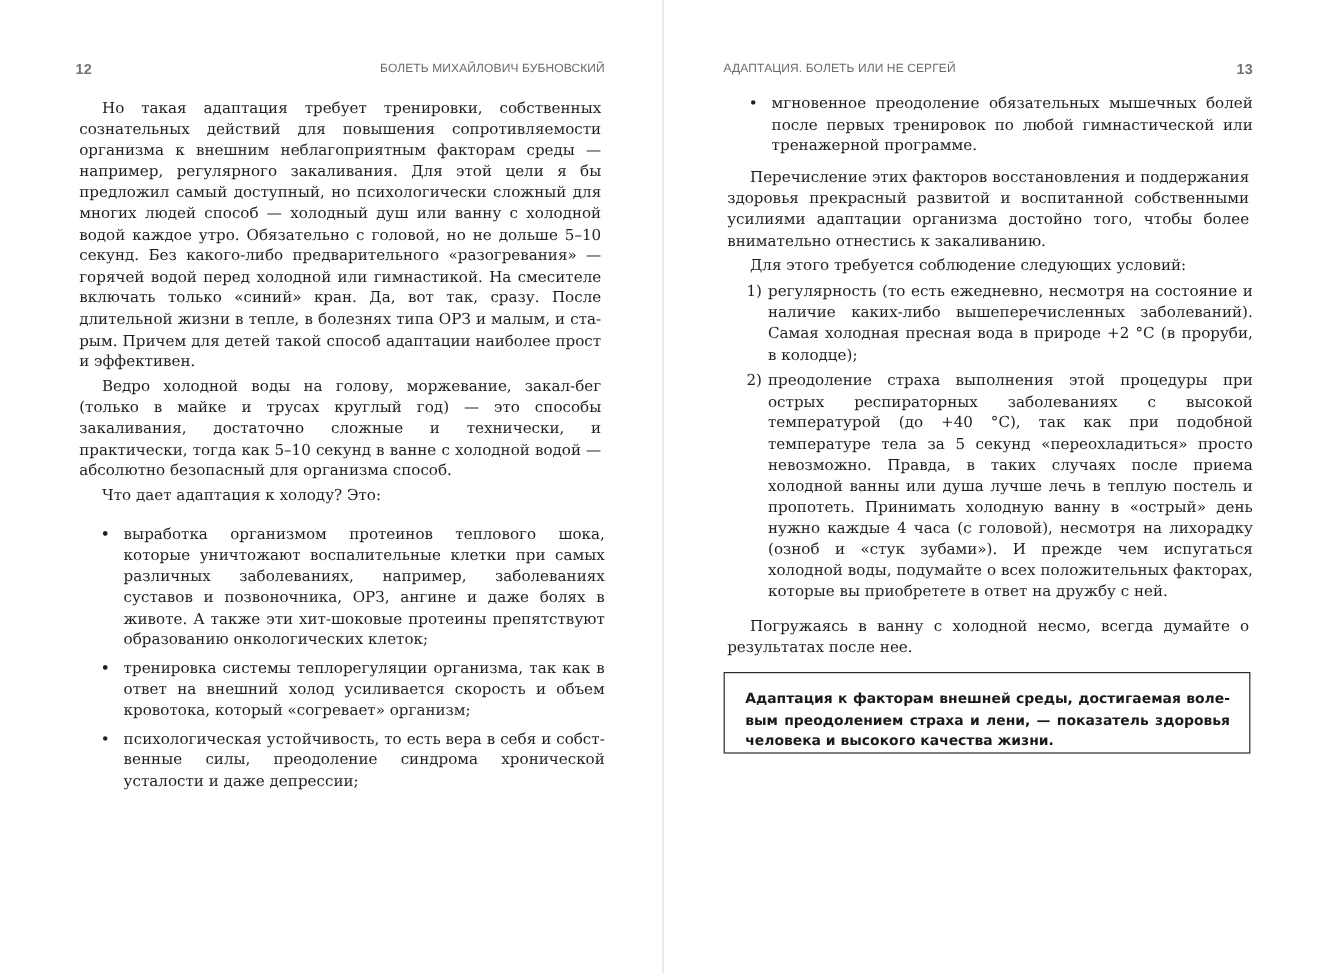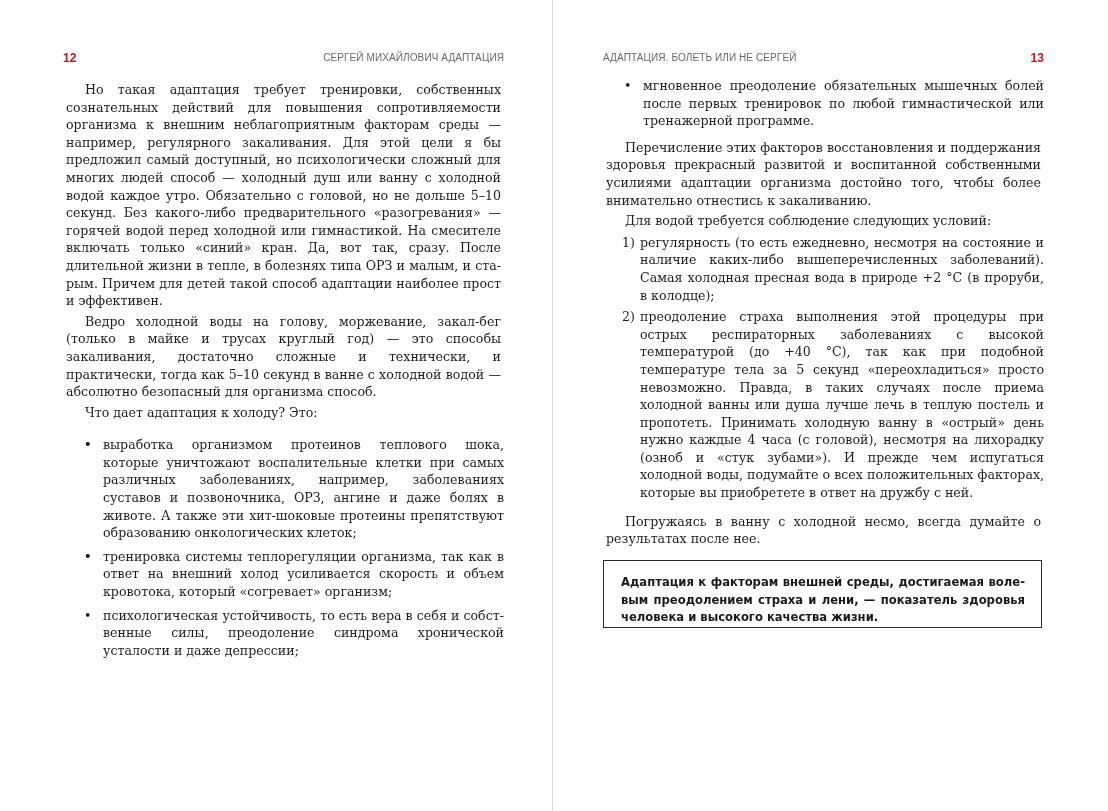--- a/index.html
+++ b/index.html
@@ -42,21 +42,21 @@
       font-family: "Liberation Sans", sans-serif;
       font-size: 10px;
       letter-spacing: 0.1px;
       color: #6a6a6a;
     }
     .running-head .folio {
       position: absolute;
       top: -1px;
       font-size: 12px;
       font-weight: bold;
-      color: #b91c1c;
+      color: #737373;
     }
     .page.left .running-head .folio { left: 0; }
     .page.left .running-head .title { position: absolute; right: 0; top: 0; }
     .page.right .running-head .folio { right: 0; }
     .page.right .running-head .title { position: absolute; left: 0; top: 0; }
 
     .body-text {
       position: absolute;
       left: 0; right: 0;
       font-family: "DejaVu Serif", "Liberation Serif", serif;
@@ -121,21 +121,21 @@
 </head>
 <body>
 
 <div class="spread">
 
   <div class="gutter"></div>
 
   <div class="page left">
     <div class="running-head">
       <span class="folio">12</span>
-      <span class="title">СЕРГЕЙ МИХАЙЛОВИЧ АДАПТАЦИЯ</span>
+      <span class="title">БОЛЕТЬ МИХАЙЛОВИЧ БУБНОВСКИЙ</span>
     </div>
 
     <div class="body-text">
       <p class="indent">Но такая адаптация требует тренировки, собственных сознатель­ных действий для повышения сопротивляемости организма к внеш­ним неблагоприятным факторам среды — например, регулярного закаливания. Для этой цели я бы предложил самый доступный, но психологически сложный для многих людей способ — холодный душ или ванну с холодной водой каждое утро. Обязательно с голо­вой, но не дольше 5–10 секунд. Без какого-либо предварительного «разогревания» — горячей водой перед холодной или гимнастикой. На смесителе включать только «синий» кран. Да, вот так, сразу. По­сле длительной жизни в тепле, в болезнях типа ОРЗ и малым, и ста­рым. Причем для детей такой способ адаптации наиболее прост и эффективен.</p>
       <p class="indent">Ведро холодной воды на голову, моржевание, закал-бег (только в майке и трусах круглый год) — это способы закаливания, доста­точно сложные и технически, и практически, тогда как 5–10 секунд в ванне с холодной водой — абсолютно безопасный для организма способ.</p>
       <p class="indent">Что дает адаптация к холоду? Это:</p>
       <div class="spacer-6"></div>
       <ul class="bullets first-top">
         <li>
           <span class="bullet">•</span>
@@ -167,21 +167,21 @@
 
     <div class="body-text">
       <ul class="bullets first-top">
         <li>
           <span class="bullet">•</span>
           <span>мгновенное преодоление обязательных мышечных болей по­сле первых тренировок по любой гимнастической или трена­жерной программе.</span>
         </li>
       </ul>
       <div class="spacer-6"></div>
       <p class="indent">Перечисление этих факторов восстановления и поддержания здоровья прекрасный развитой и воспитанной собственными усилия­ми адаптации организма достойно того, чтобы более внимательно отнестись к закаливанию.</p>
-      <p class="indent">Для водой требуется соблюдение следующих условий:</p>
+      <p class="indent">Для этого требуется соблюдение следующих условий:</p>
       <ol class="numbered">
         <li>
           <span class="num">1)</span>
           <span>регулярность (то есть ежедневно, несмотря на состояние и наличие каких-либо вышеперечисленных заболеваний). Самая холодная пресная вода в природе +2 °С (в проруби, в колодце);</span>
         </li>
         <li>
           <span class="num">2)</span>
           <span>преодоление страха выполнения этой процедуры при острых респираторных заболеваниях с высокой температурой (до +40 °С), так как при подобной температуре тела за 5 се­кунд «переохладиться» просто невозможно. Правда, в таких случаях после приема холодной ванны или душа лучше лечь в теплую постель и пропотеть. Принимать холодную ванну в «острый» день нужно каждые 4 часа (с головой), несмо­тря на лихорадку (озноб и «стук зубами»). И прежде чем испугаться холодной воды, подумайте о всех положитель­ных факторах, которые вы приобретете в ответ на дружбу с ней.</span>
         </li>
       </ol>

